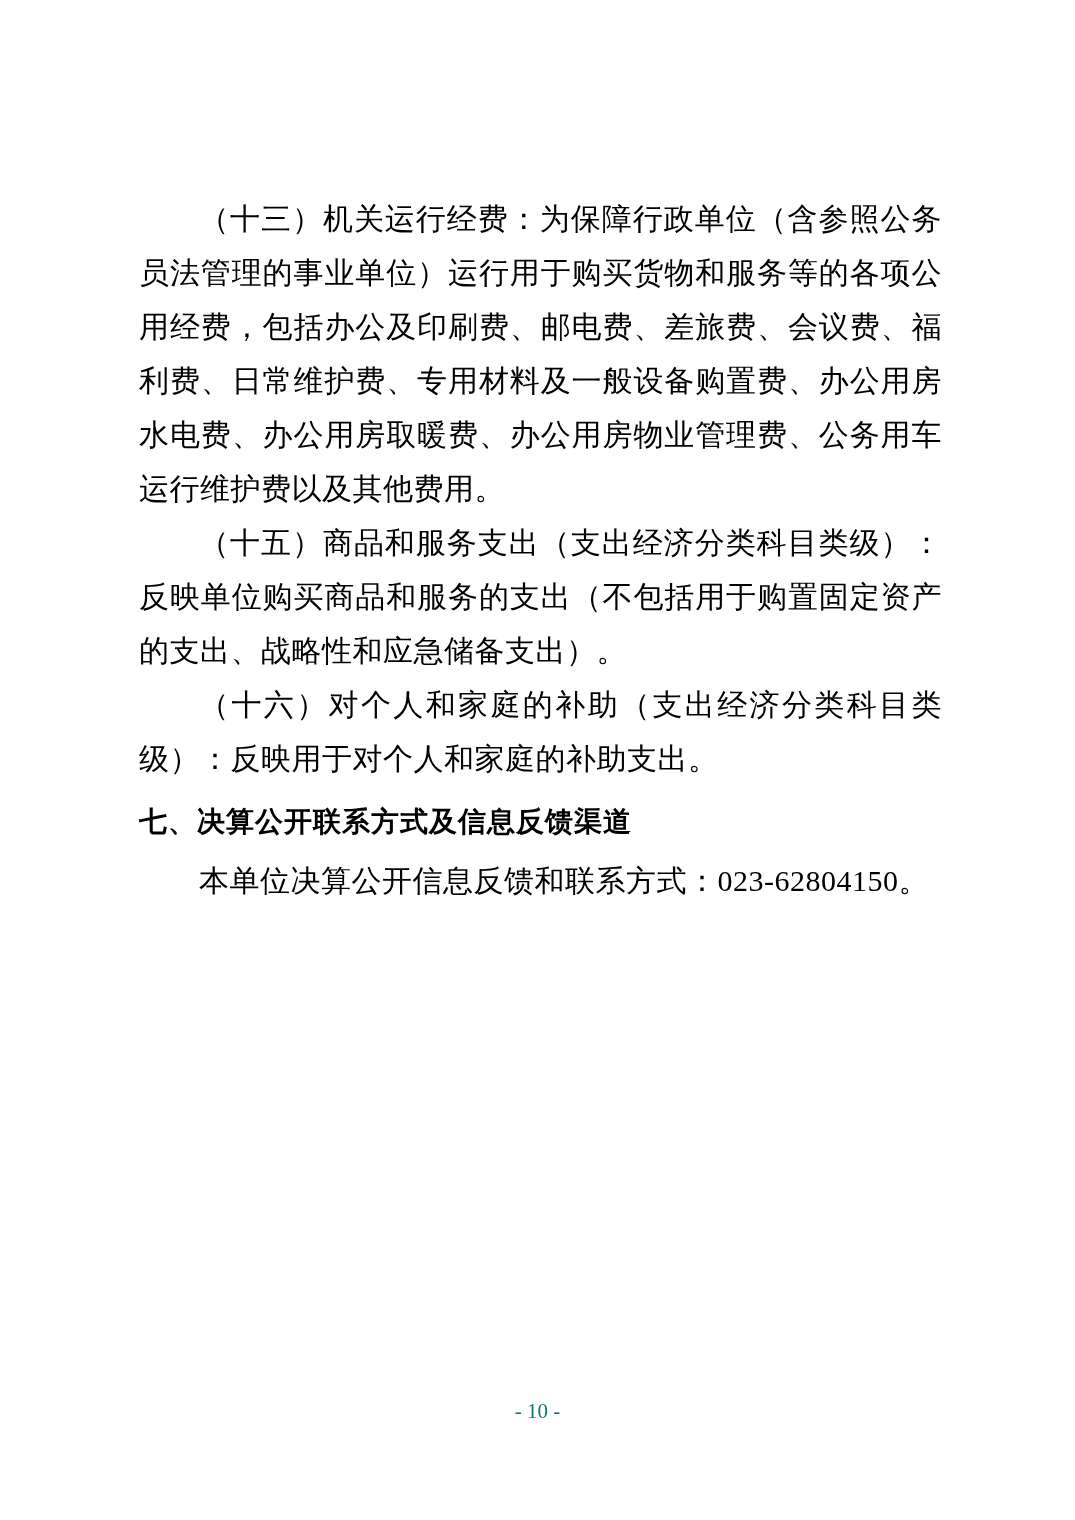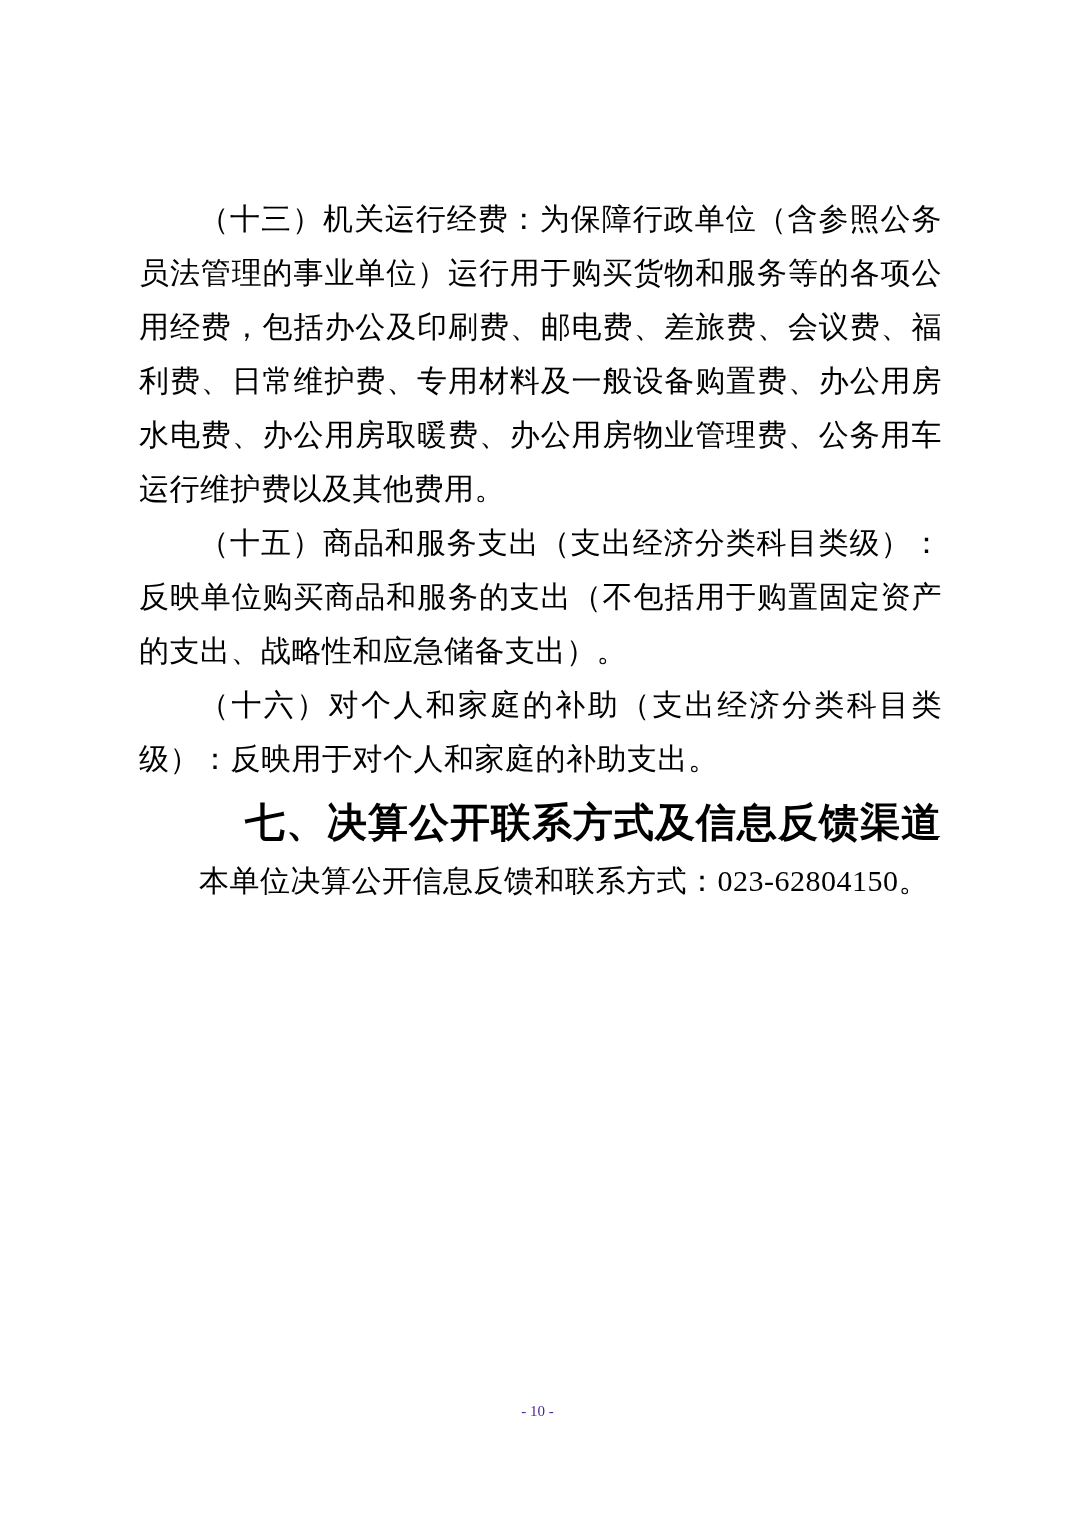--- a/index.html
+++ b/index.html
@@ -28,45 +28,44 @@
     line-height: 54px;
     text-align: justify;
     text-indent: 2em;
     letter-spacing: 0.5px;
   }
   .para .lead {
     font-weight: normal;
   }
   .section-heading {
     margin: 9px 0 5px 0;
-    font-size: 40px;
+    font-size: 28px;
     line-height: 54px;
     font-weight: bold;
     font-family: "Liberation Sans", "DejaVu Sans", sans-serif;
     text-indent: 0;
     letter-spacing: 1px;
-    text-align: right;
   }
   .contact {
     margin: 0;
     font-size: 30px;
     line-height: 54px;
     text-indent: 2em;
     letter-spacing: 0.5px;
   }
   .page-number {
     position: absolute;
     top: 1396px;
     left: 0;
     width: 100%;
     text-align: center;
-    font-size: 15px;
+    font-size: 21px;
     line-height: 30px;
     font-family: "Liberation Serif", "DejaVu Serif", serif;
-    color: #4c1d95;
+    color: #0f766e;
   }
 </style>
 </head>
 <body>
 
 <div class="page">
   <div class="content">
 
     <p class="para"><span class="lead">（十三）机关运行经费：</span><span>为保障行政单位（含参照公务员法管理的事业单位）运行用于购买货物和服务等的各项公用经费，包括办公及印刷费、邮电费、差旅费、会议费、福利费、日常维护费、专用材料及一般设备购置费、办公用房水电费、办公用房取暖费、办公用房物业管理费、公务用车运行维护费以及其他费用。</span></p>
 

